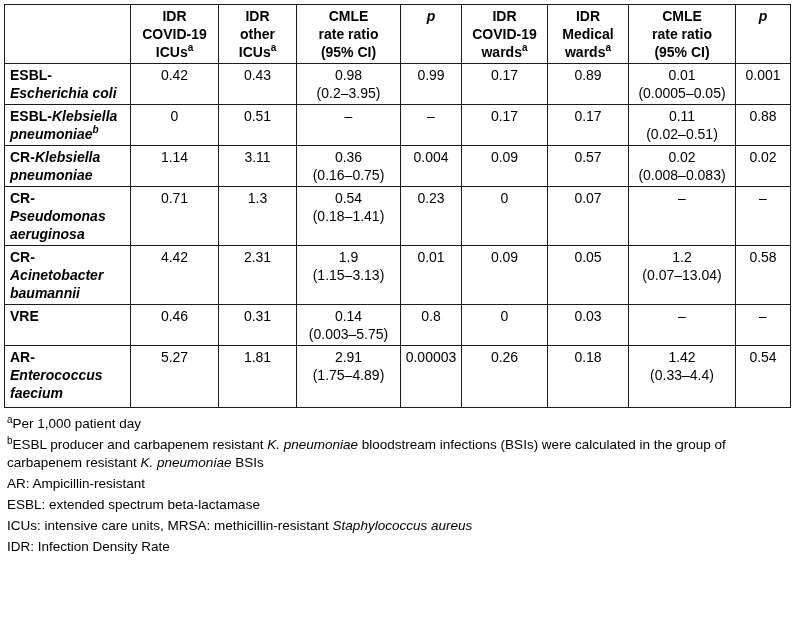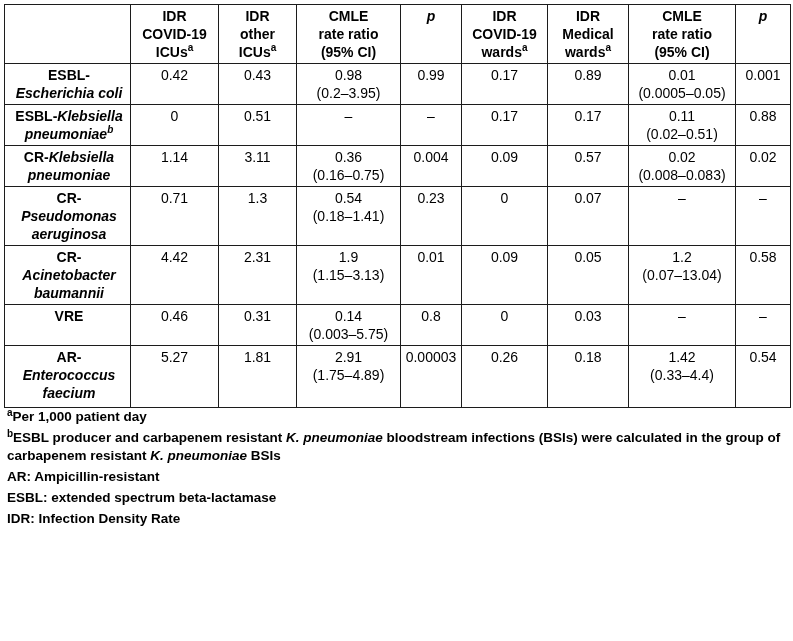--- a/index.html
+++ b/index.html
@@ -6,31 +6,31 @@
     font-family:"Liberation Sans","DejaVu Sans",sans-serif; }
   .page { width:786px; height:641px; box-sizing:border-box; padding:4px 4px 0 4px; }
   table.rtable { border-collapse:collapse; table-layout:fixed; width:786px; }
   .rtable th, .rtable td {
     border:1.5px solid #1c1c1c;
     font-size:14px; line-height:18px;
     padding:2px 3px; vertical-align:top; text-align:center;
     overflow:hidden;
   }
   .rtable th { font-weight:bold; }
-  td.lbl { text-align:center; font-weight:bold; padding-left:5px; padding-right:2px; }
+  td.lbl { text-align:left; font-weight:bold; padding-left:5px; padding-right:2px; }
   .sp { font-style:italic; }
   sup { font-size:10px; line-height:0; }
   td.lbl sup { font-style:italic; font-weight:bold; }
   .pfx[data-break="true"] { display:block; }
   .rr, .ci { display:block; }
   .pit { font-style:italic; font-weight:bold; }
   thead tr { height:57px; }
   tr.h40 { height:40px; } tr.h38 { height:38px; } tr.h53 { height:53px; }
   tr.h56 { height:56px; } tr.h37 { height:37px; } tr.h62 { height:62px; }
-  .footnotes { padding-left:3px;font-weight:bold; }
+  .footnotes { margin-top:7px; padding-left:3px; }
   .footnotes p { margin:0 0 3px 0; font-size:13.5px; line-height:18px; }
   .footnotes .it { font-style:italic; }
 </style>
 </head>
 <body>
 
 <div class="page">
   <table class="rtable">
     <colgroup>
       <col style="width:126px">
@@ -177,16 +177,17 @@
         <td>0.54</td>
       </tr>
     </tbody>
   </table>
 
   <div class="footnotes">
     <p><sup>a</sup><span>Per 1,000 patient day</span></p>
     <p><sup>b</sup><span>ESBL producer and carbapenem resistant </span><span class="it">K. pneumoniae</span><span> bloodstream infections (BSIs) were calculated in the group of carbapenem resistant </span><span class="it">K. pneumoniae</span><span> BSIs</span></p>
     <p>AR: Ampicillin-resistant</p>
     <p>ESBL: extended spectrum beta-lactamase</p>
+    <p><span>ICUs: intensive care units, MRSA: methicillin-resistant </span><span class="it">Staphylococcus aureus</span></p>
     <p>IDR: Infection Density Rate</p>
 
   </div>
 </div>
 
 </body></html>

